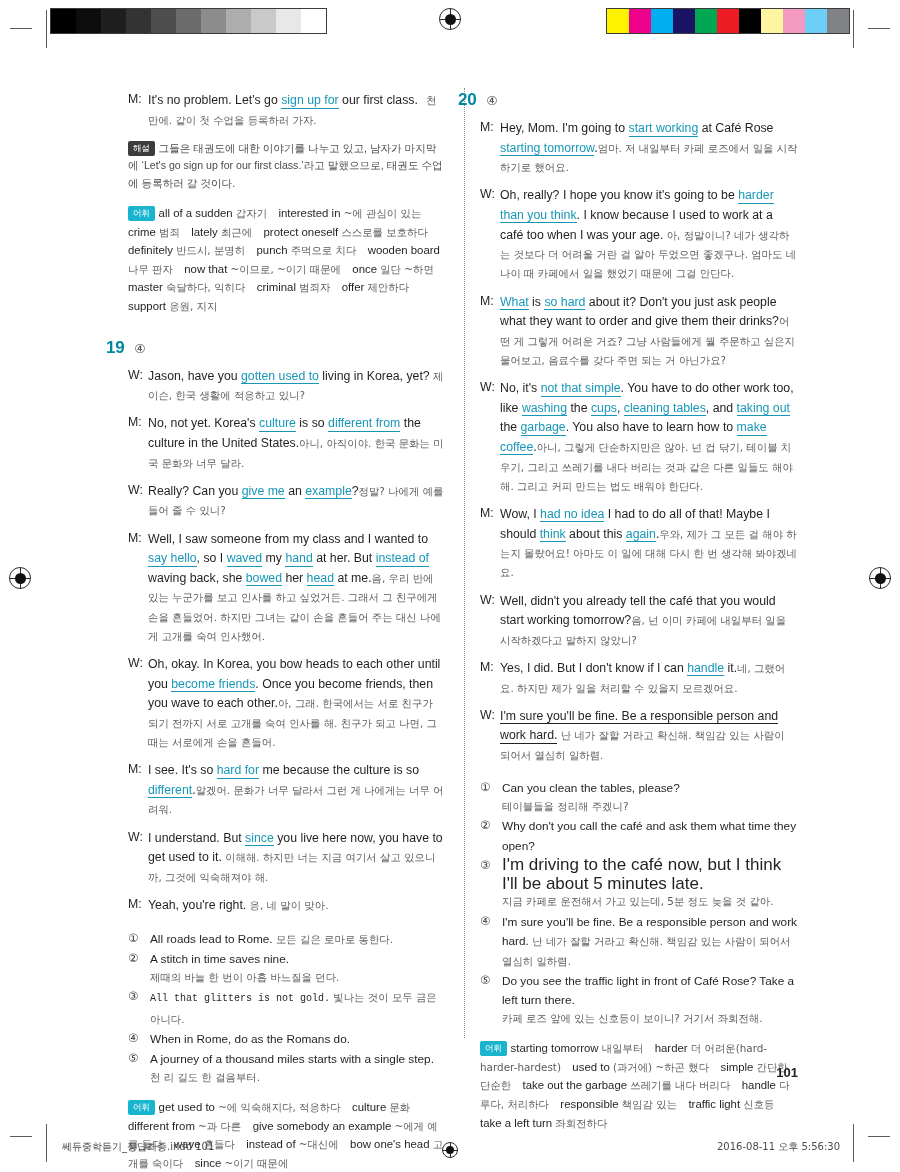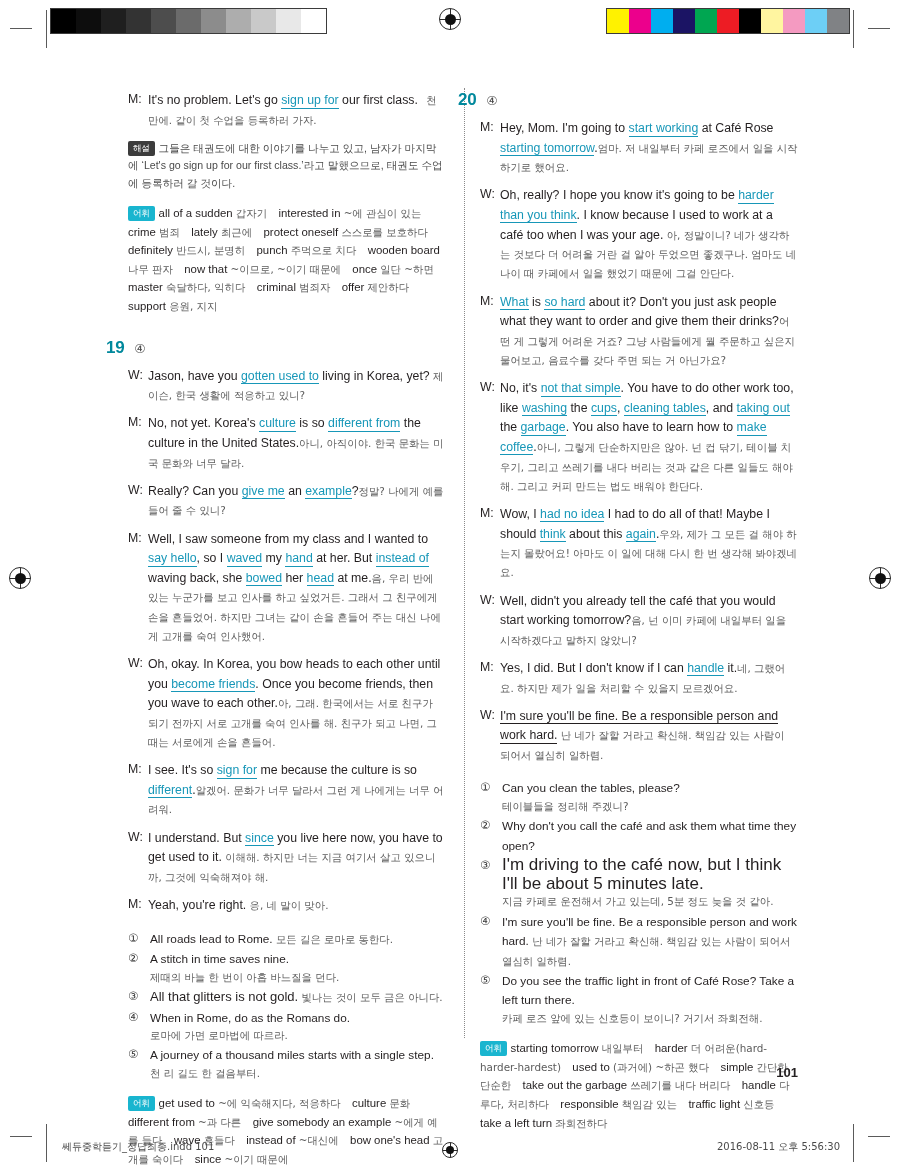--- a/index.html
+++ b/index.html
@@ -260,30 +260,30 @@
       <span class="qnum">19</span>
       <span class="qans">④</span>
     </div>
 
     <div id="dialogue-19">
         <div class="line blk"><span class="spk">W:</span><span class="en"><span>Jason, have you </span><span class="u-teal">gotten used to</span><span> living in Korea, yet?</span></span><span class="ko"> 제이슨, 한국 생활에 적응하고 있니?</span></div>
         <div class="line blk"><span class="spk">M:</span><span class="en"><span>No, not yet. Korea's </span><span class="u-teal">culture</span><span> is so </span><span class="u-teal">different from</span><span> the culture in the United States.</span></span><div class="ko">아니, 아직이야. 한국 문화는 미국 문화와 너무 달라.</div></div>
         <div class="line blk"><span class="spk">W:</span><span class="en"><span>Really? Can you </span><span class="u-teal">give me</span><span> an </span><span class="u-teal">example</span><span>?</span></span><div class="ko">정말? 나에게 예를 들어 줄 수 있니?</div></div>
         <div class="line blk"><span class="spk">M:</span><span class="en"><span>Well, I saw someone from my class and I wanted to </span><span class="u-teal">say hello</span><span>, so I </span><span class="u-teal">waved</span><span> my </span><span class="u-teal">hand</span><span> at her. But </span><span class="u-teal">instead of</span><span> waving back, she </span><span class="u-teal">bowed</span><span> her </span><span class="u-teal">head</span><span> at me.</span></span><div class="ko">음, 우리 반에 있는 누군가를 보고 인사를 하고 싶었거든. 그래서 그 친구에게 손을 흔들었어. 하지만 그녀는 같이 손을 흔들어 주는 대신 나에게 고개를 숙여 인사했어.</div></div>
         <div class="line blk"><span class="spk">W:</span><span class="en"><span>Oh, okay. In Korea, you bow heads to each other until you </span><span class="u-teal">become friends</span><span>. Once you become friends, then you wave to each other.</span></span><div class="ko">아, 그래. 한국에서는 서로 친구가 되기 전까지 서로 고개를 숙여 인사를 해. 친구가 되고 나면, 그때는 서로에게 손을 흔들어.</div></div>
-        <div class="line blk"><span class="spk">M:</span><span class="en"><span>I see. It's so </span><span class="u-teal">sign for</span><span> me because the culture is so </span><span class="u-teal">different</span><span>.</span></span><div class="ko">알겠어. 문화가 너무 달라서 그런 게 나에게는 너무 어려워.</div></div>
+        <div class="line blk"><span class="spk">M:</span><span class="en"><span>I see. It's so </span><span class="u-teal">hard for</span><span> me because the culture is so </span><span class="u-teal">different</span><span>.</span></span><div class="ko">알겠어. 문화가 너무 달라서 그런 게 나에게는 너무 어려워.</div></div>
         <div class="line blk"><span class="spk">W:</span><span class="en"><span>I understand. But </span><span class="u-teal">since</span><span> you live here now, you have to get used to it.</span></span><span class="ko"> 이해해. 하지만 너는 지금 여기서 살고 있으니까, 그것에 익숙해져야 해.</span></div>
         <div class="line blk"><span class="spk">M:</span><span class="en"><span>Yeah, you're right.</span></span><span class="ko"> 응, 네 말이 맞아.</span></div>
       </div>
 
     <div class="choices" id="choices-19">
         <div class="choice"><span class="cnum">①</span><span class="en" style="font-size: 11.8px;">All roads lead to Rome.</span><span class="ko"> 모든 길은 로마로 통한다.</span></div>
         <div class="choice"><span class="cnum">②</span><span class="en" style="font-size: 11.8px;">A stitch in time saves nine.</span><div class="ko">제때의 바늘 한 번이 아홉 바느질을 던다.</div></div>
-        <div class="choice"><span class="cnum">③</span><span class="en" style="font-size: 13px;">All that glitters is not gold.</span><span class="ko"> 빛나는 것이 모두 금은 아니다.</span></div>
-        <div class="choice"><span class="cnum">④</span><span class="en" style="font-size: 11.8px;">When in Rome, do as the Romans do.</span><div class="ko">로마에 가면 로마법에 따르라.</div></div>
+        <div class="choice"><span class="cnum">③</span><span class="en" style="font-size: 10px; font-family: Liberation Mono, monospace;">All that glitters is not gold.</span><span class="ko"> 빛나는 것이 모두 금은 아니다.</span></div>
+        <div class="choice"><span class="cnum">④</span><span class="en" style="font-size: 11.8px;">When in Rome, do as the Romans do.</span></div>
         <div class="choice"><span class="cnum">⑤</span><span class="en" style="font-size: 11.8px;">A journey of a thousand miles starts with a single step.</span><div class="ko">천 리 길도 한 걸음부터.</div></div>
       </div>
 
     <div class="vocab">
       <span class="badge badge-eohwi">어휘</span><span id="vocab-19-entries"><span>get used to </span><span class="kg">~에 익숙해지다, 적응하다</span> <span>culture </span><span class="kg">문화</span> <span>different from </span><span class="kg">~과 다른</span> <span>give somebody an example </span><span class="kg">~에게 예를 들다</span> <span>wave </span><span class="kg">흔들다</span> <span>instead of </span><span class="kg">~대신에</span> <span>bow one's head </span><span class="kg">고개를 숙이다</span> <span>since </span><span class="kg">~이기 때문에</span></span>
     </div>
 
   </div>
 
   <div class="col col-right">

